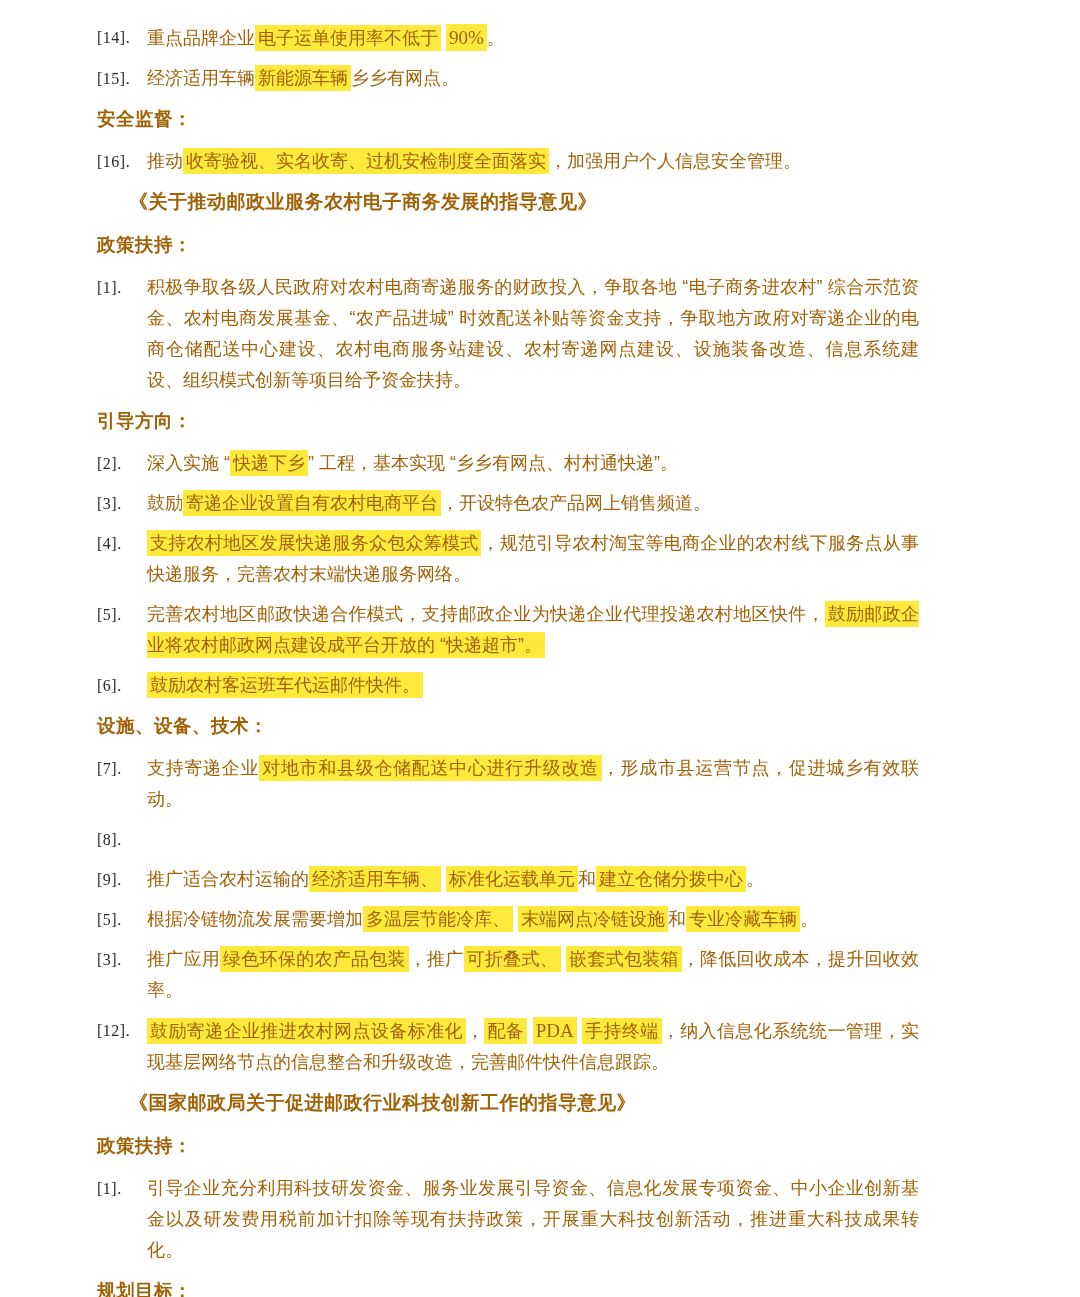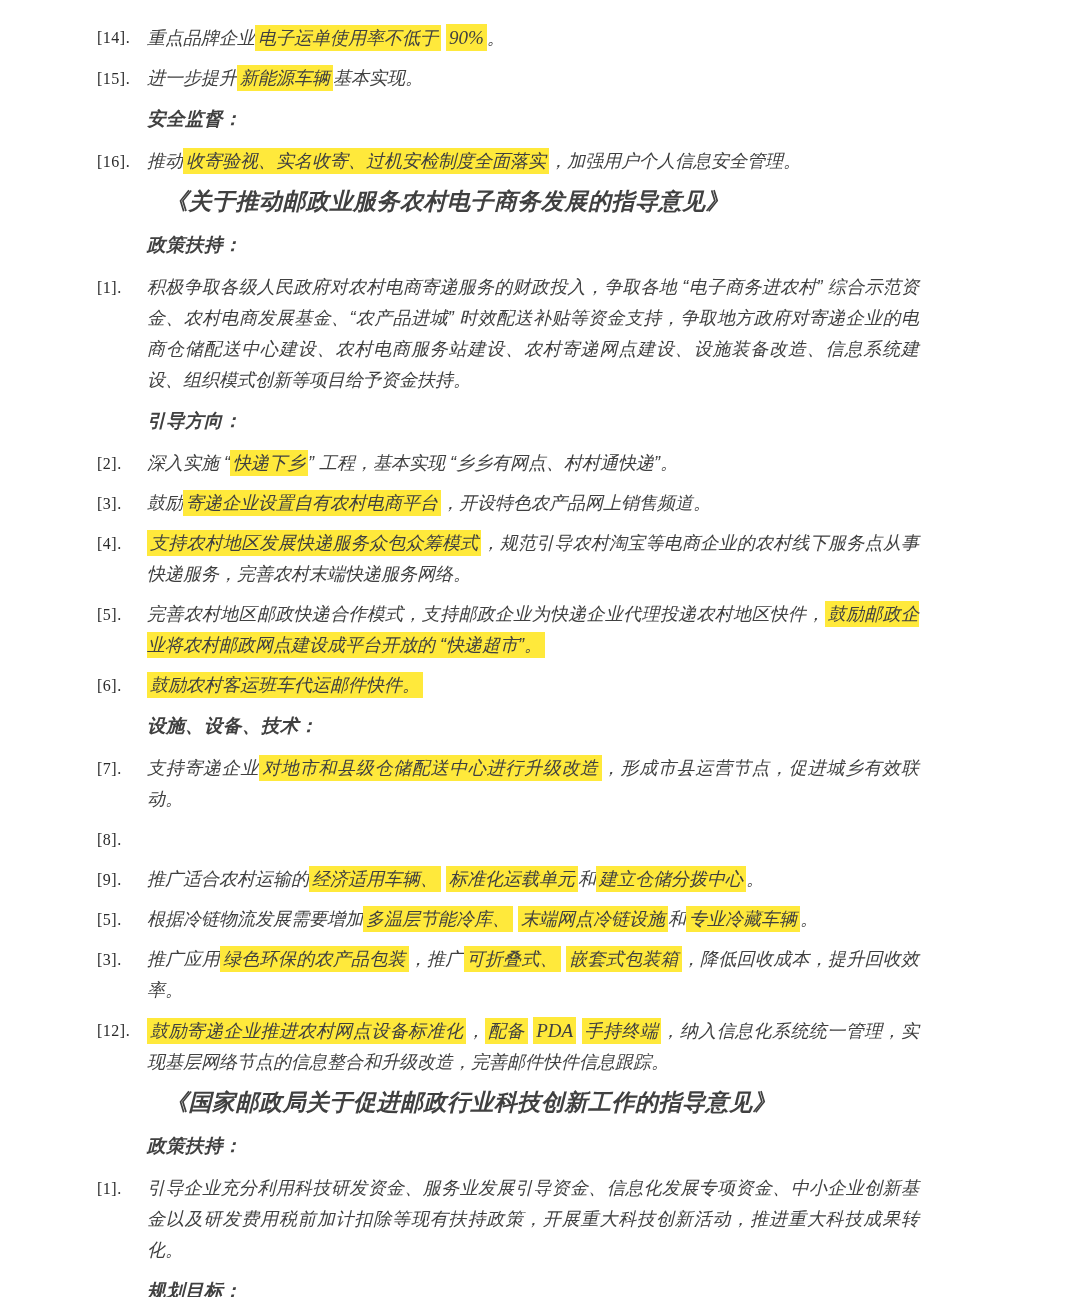--- a/index.html
+++ b/index.html
@@ -35,64 +35,62 @@
     line-height: 31px;
     color: #2a2a2a;
     letter-spacing: 0.5px;
   }
   .block .text {
     margin: 0;
     width: 772px;
     max-width: 772px;
     font-size: 18px;
     line-height: 31px;
-    color: #404040;
+    color: #a16207;
     word-break: break-all;
     text-align: justify;
-    font-style: italic;
   }
   .seg { }
   .hl {
     background: #ffe93b;
     padding: 3px 3px;
   }
   .latin {
     font-family: "Liberation Serif", "DejaVu Serif", serif;
     font-size: 19px;
   }
 
   .block.heading { margin: 4px 0 12px 0; }
   .block.heading .text {
-    margin-left: 50px;
     font-weight: bold;
     font-size: 18.5px;
     letter-spacing: 0.5px;
   }
 
   .block.booktitle { margin: 4px 0 12px 0; }
   .block.booktitle .text {
-    margin-left: 68px;
+    margin-left: 32px;
     font-weight: bold;
     font-family: "Liberation Serif", "DejaVu Serif", serif;
-    font-size: 23px;
+    font-size: 19px;
     letter-spacing: 0.5px;
   }
 </style>
 </head>
 <body>
 
 <div class="page">
   <main class="doc" id="doc">
       <div class="block item">
         <span class="marker">[14].</span>
         <p class="text"><span class="seg">重点品牌企业</span><span class="seg hl">电子运单使用率不低于</span><span class="seg"> </span><span class="seg hl latin">90%</span><span class="seg">。</span></p>
       </div>
       <div class="block item">
         <span class="marker">[15].</span>
-        <p class="text"><span class="seg">进一步提升</span><span class="seg hl">新能源车辆</span><span class="seg">基本实现。</span></p>
+        <p class="text"><span class="seg">经济适用车辆</span><span class="seg hl">新能源车辆</span><span class="seg">乡乡有网点。</span></p>
       </div>
       <div class="block heading">
         <p class="text">安全监督：</p>
       </div>
       <div class="block item">
         <span class="marker">[16].</span>
         <p class="text"><span class="seg">推动</span><span class="seg hl">收寄验视、实名收寄、过机安检制度全面落实</span><span class="seg">，加强用户个人信息安全管理。</span></p>
       </div>
       <div class="block booktitle">
         <p class="text">《关于推动邮政业服务农村电子商务发展的指导意见》</p>

